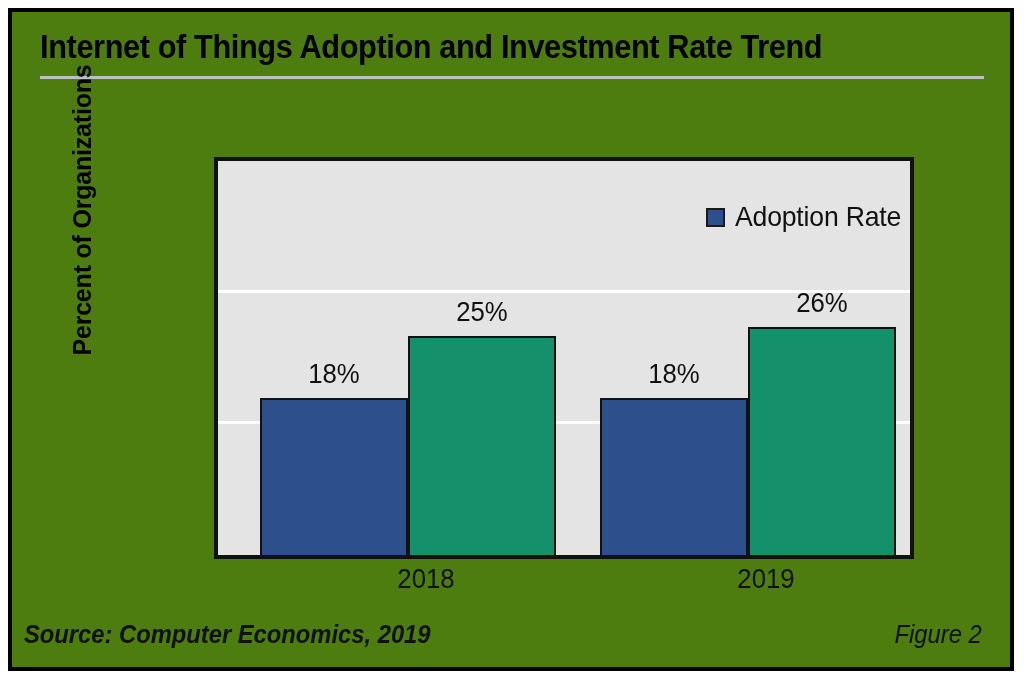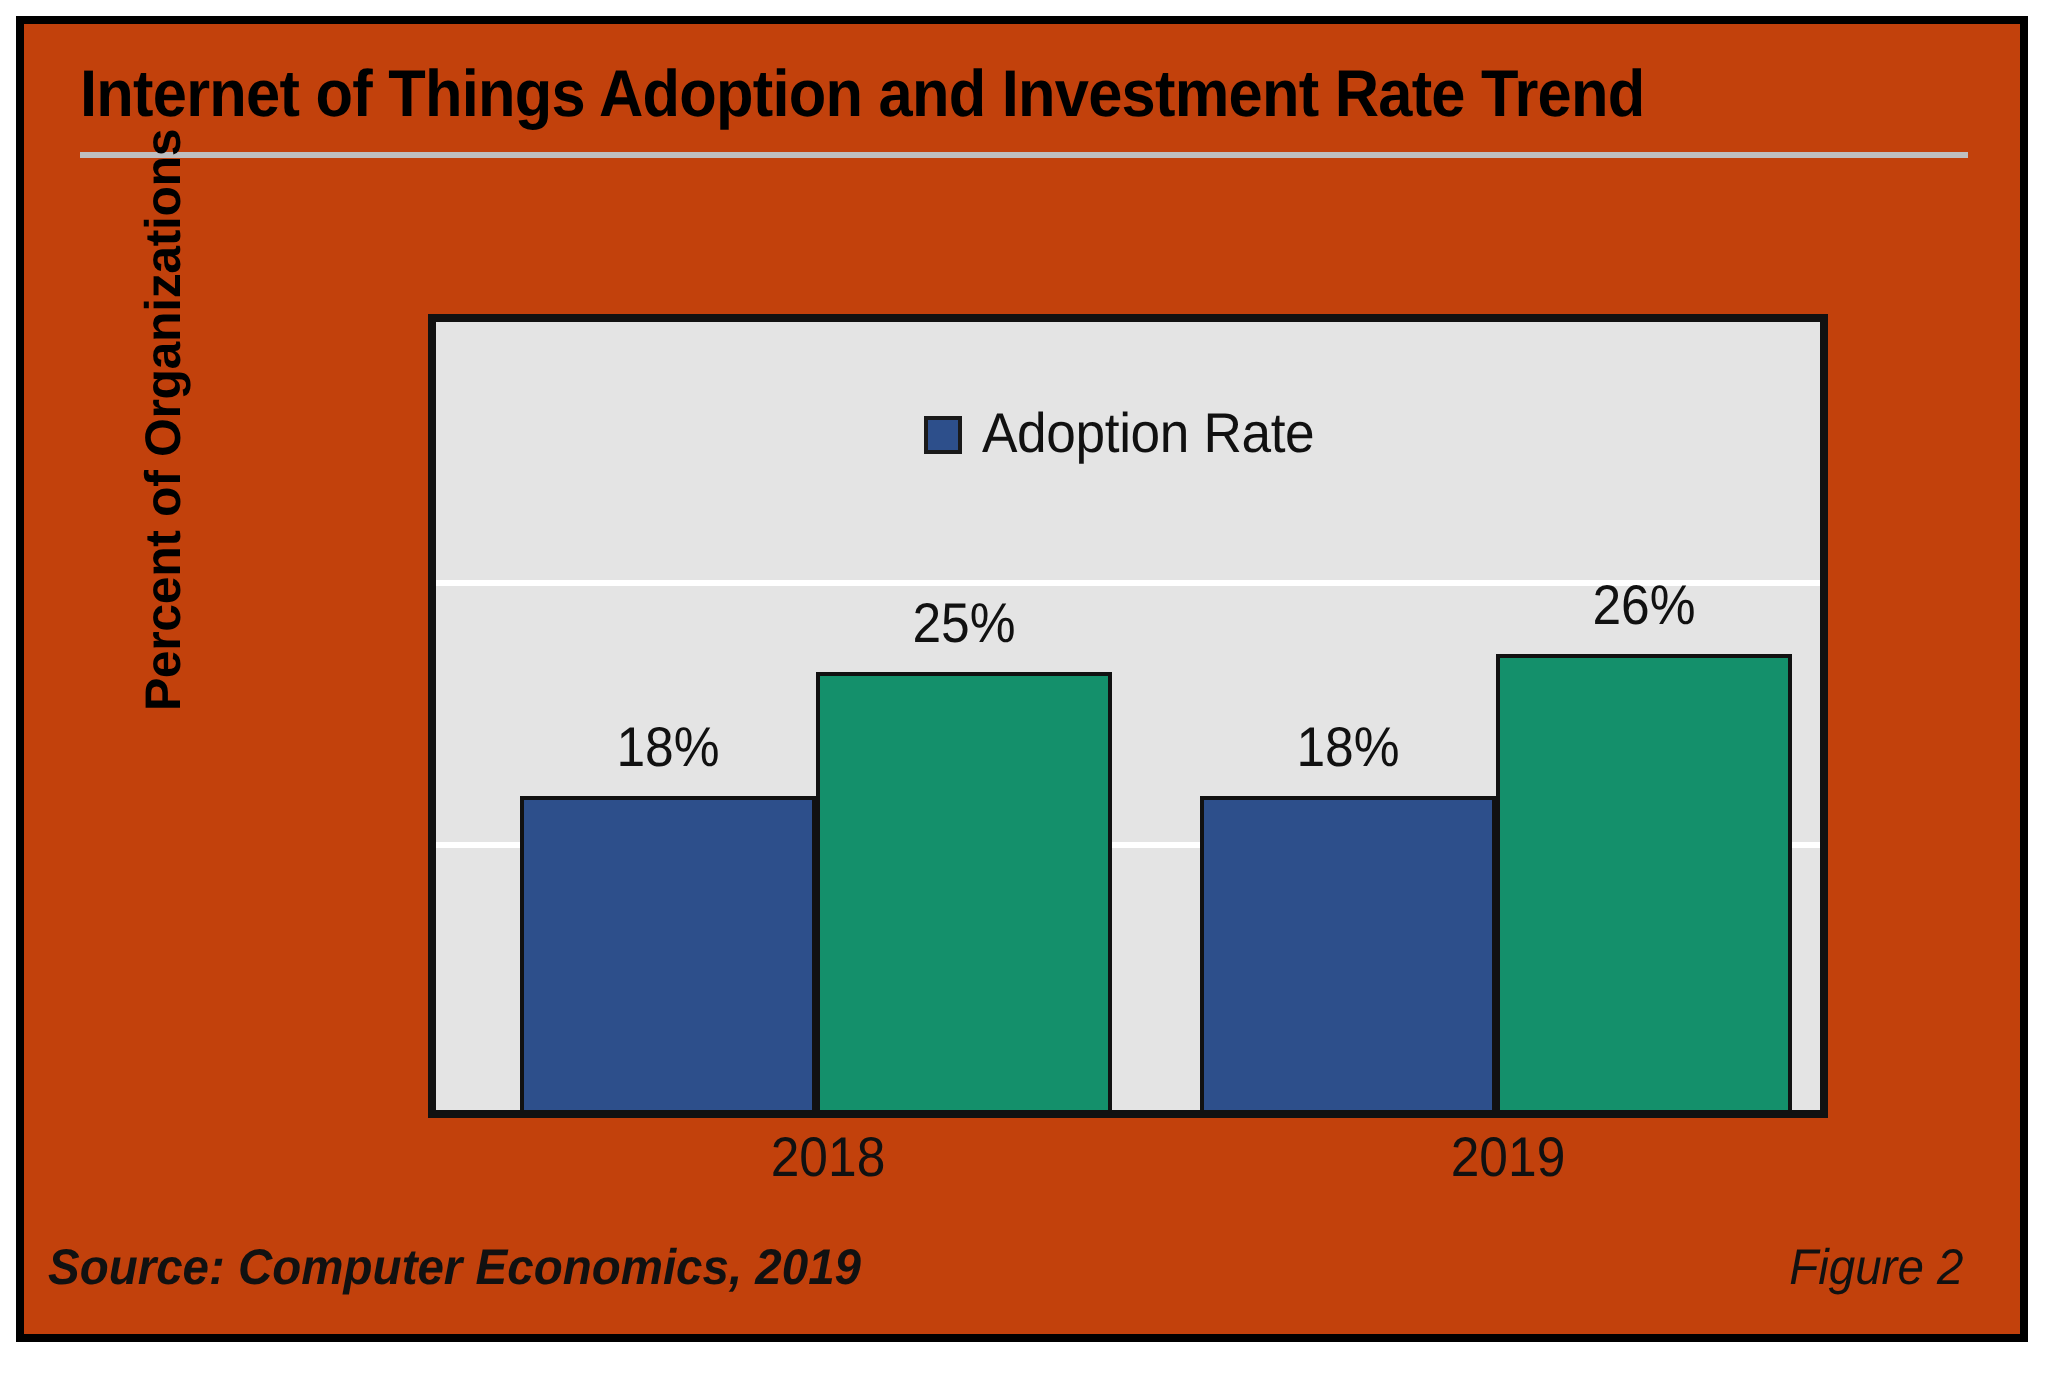--- a/index.html
+++ b/index.html
@@ -16,21 +16,21 @@
 
   
   .figure-card {
     position: absolute;
     left: 8px;
     top: 8px;
     width: 1006px;   
     height: 663px;
     box-sizing: border-box;
     border: 4px solid #000000;
-    background: #c2410c;
+    background: #4d7c0f;
   }
 
   
   .title-block {
     position: absolute;
     left: 28px;
     top: 18px;
     right: 26px;
   }
   .chart-title {
@@ -122,21 +122,21 @@
     background: #ffffff;
   }
 
   
   .legend {
     position: absolute;
     left: 0;
     top: 40px;
     width: 100%;
     display: flex;
-    justify-content: center;
+    justify-content: flex-end;
     gap: 104px;
     pointer-events: none;
   }
   .legend-item {
     display: flex;
     align-items: center;
     gap: 10px;
   }
   .legend-swatch {
     width: 19px;
@@ -176,21 +176,21 @@
     color: #111111;
     text-align: center;
     transform: scaleX(0.92);
     line-height: 1;
     white-space: nowrap;
   }
 
   
   .x-ticks {
     position: absolute;
-    left: 206px;
+    left: 218px;
     top: 553px;
     width: 700px;
     height: 40px;
   }
   .x-tick {
     position: absolute;
     text-align: center;
     font-family: "Liberation Sans Narrow", "Liberation Sans", sans-serif;
     font-size: 28px;
     color: #111111;

